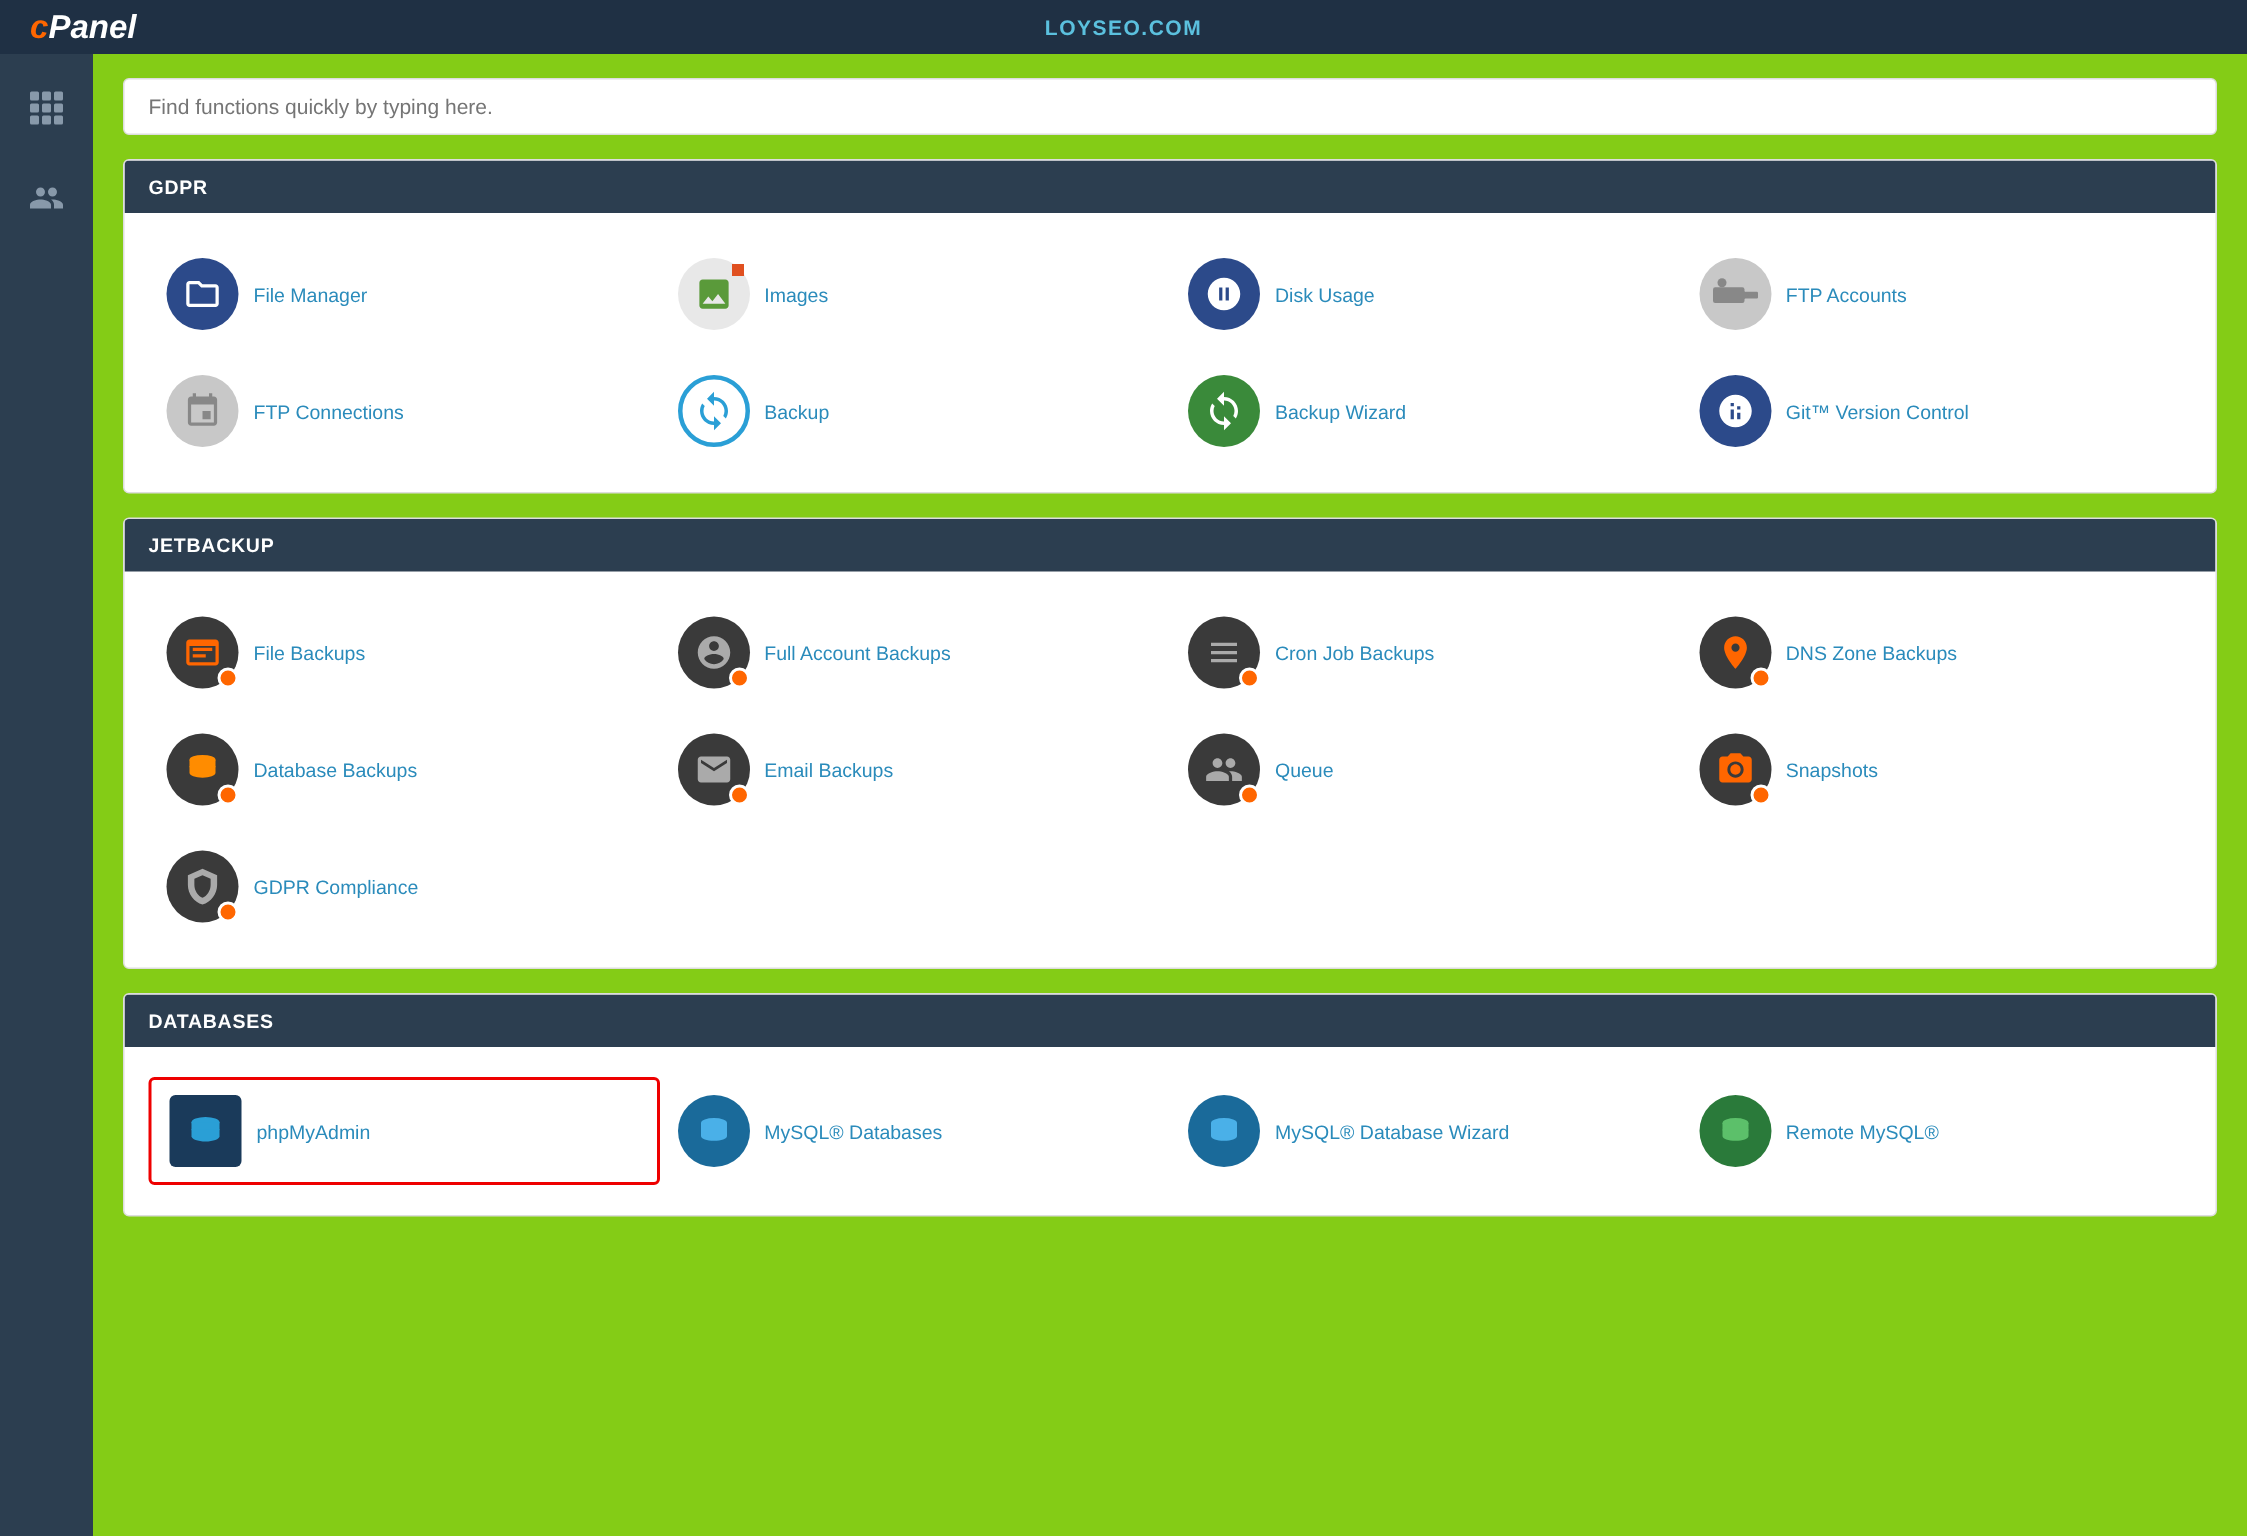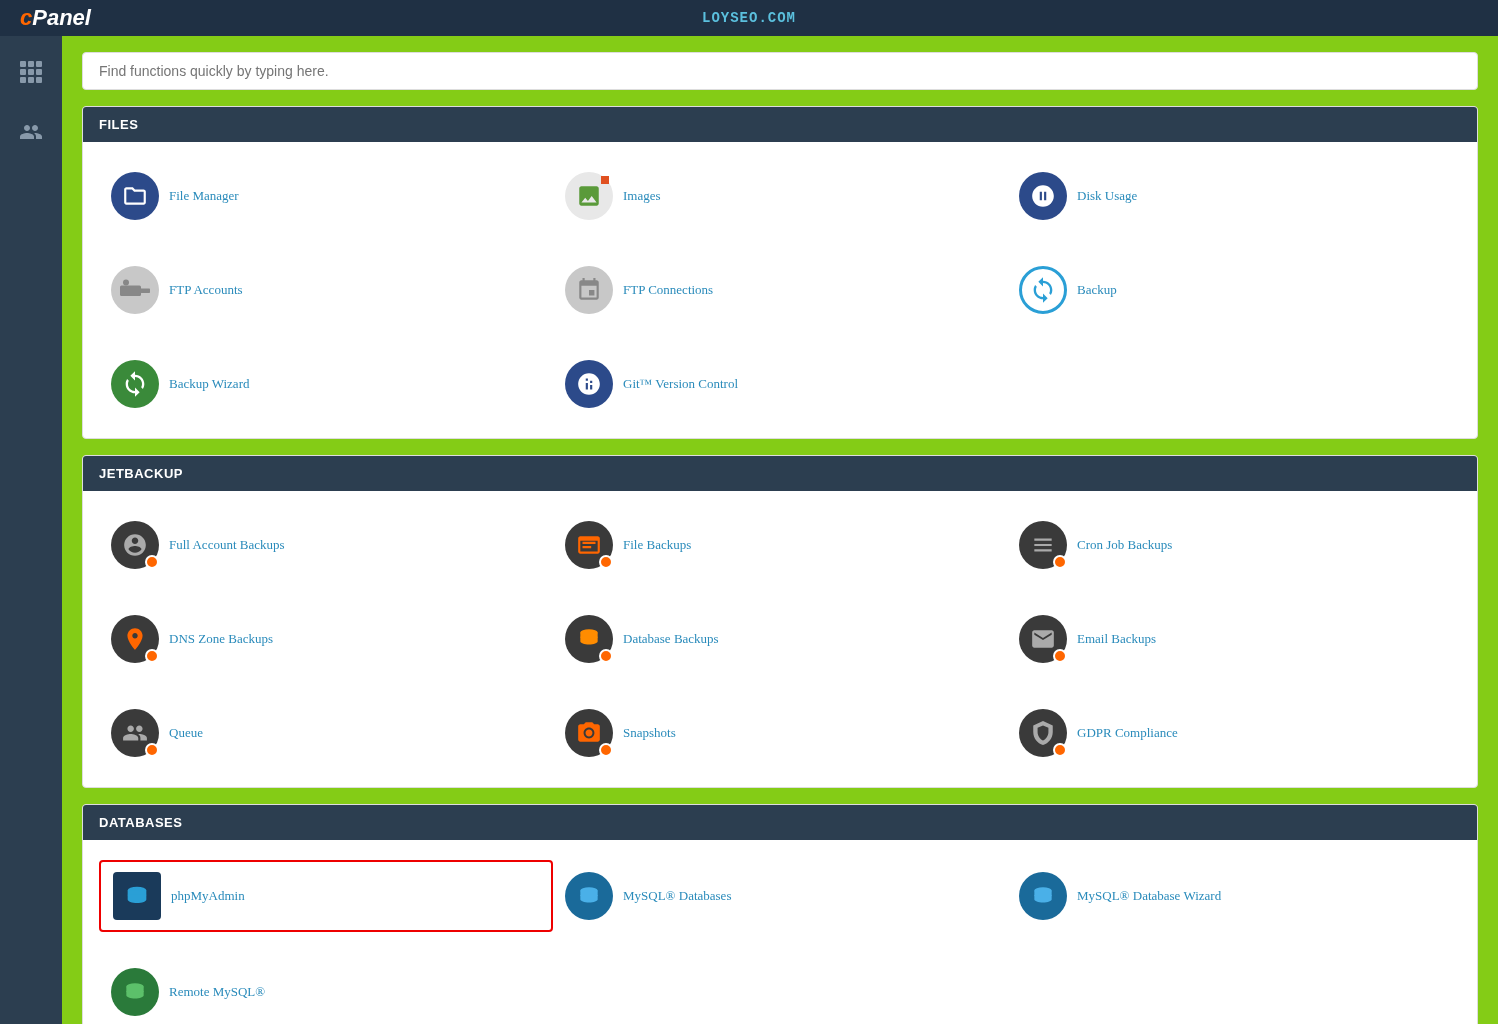--- a/index.html
+++ b/index.html
@@ -22,21 +22,20 @@
     }
     .cpanel-logo span { color: #ff6600; }
     .site-title {
       position: absolute;
       left: 50%;
       transform: translateX(-50%);
       color: #5bc0de;
       font-size: 14px;
       font-weight: bold;
       letter-spacing: 1px;
-      font-family: Liberation Mono, monospace;
     }
 
     
     .main-layout {
       display: flex;
       flex: 1;
     }
 
     
     .sidebar {
@@ -93,23 +92,22 @@
       background: #2c3e50;
       color: white;
       font-size: 13px;
       font-weight: bold;
       padding: 10px 16px;
       letter-spacing: 0.5px;
     }
     .section-body {
       padding: 20px 16px;
       display: grid;
-      grid-template-columns: repeat(3, 1fr);
-      gap: 26px 0;
-      font-family: Liberation Serif, serif;
+      grid-template-columns: repeat(4, 1fr);
+      gap: 10px 0;
     }
 
     
     .menu-item {
       display: flex;
       align-items: center;
       gap: 10px;
       padding: 10px 12px;
       cursor: pointer;
       border-radius: 4px;
@@ -203,21 +201,21 @@
         <path d="M16 11c1.66 0 2.99-1.34 2.99-3S17.66 5 16 5c-1.66 0-3 1.34-3 3s1.34 3 3 3zm-8 0c1.66 0 2.99-1.34 2.99-3S9.66 5 8 5C6.34 5 5 6.34 5 8s1.34 3 3 3zm0 2c-2.33 0-7 1.17-7 3.5V19h14v-2.5c0-2.33-4.67-3.5-7-3.5zm8 0c-.29 0-.62.02-.97.05 1.16.84 1.97 1.97 1.97 3.45V19h6v-2.5c0-2.33-4.67-3.5-7-3.5z"></path>
       </svg>
     </div>
   </div>
 
   <div class="content">
     <input class="search-bar" type="text" placeholder="Find functions quickly by typing here." style="">
 
     
     <div class="section">
-      <div class="section-header">FILES</div>
+      <div class="section-header">GDPR</div>
       <div class="section-body">
 
         <div class="menu-item">
           <div class="icon-circle icon-dark-blue">
             <svg width="26" height="26" viewBox="0 0 24 24" fill="white">
               <path d="M20 6h-8l-2-2H4c-1.1 0-2 .9-2 2v12c0 1.1.9 2 2 2h16c1.1 0 2-.9 2-2V8c0-1.1-.9-2-2-2zm0 12H4V6h5.17l2 2H20v10z"></path>
             </svg>
           </div>
           <span class="menu-item-label">File Manager</span>
         </div>
@@ -293,36 +291,36 @@
       </div>
     </div>
 
     
     <div class="section">
       <div class="section-header">JETBACKUP</div>
       <div class="section-body">
 
         <div class="menu-item">
           <div class="jetbackup-icon">
+            <svg width="26" height="26" viewBox="0 0 24 24" fill="#ff6600">
+              <path d="M20 4H4c-1.1 0-2 .9-2 2v12c0 1.1.9 2 2 2h16c1.1 0 2-.9 2-2V6c0-1.1-.9-2-2-2zm0 14H4V8h16v10zm-2-7H6v-2h12v2zm-4 4H6v-2h8v2z"></path>
+            </svg>
+            <div class="jetbackup-badge"></div>
+          </div>
+          <span class="menu-item-label">File Backups</span>
+        </div>
+
+        <div class="menu-item">
+          <div class="jetbackup-icon">
             <svg width="26" height="26" viewBox="0 0 24 24" fill="#aaa">
               <path d="M12 2C6.48 2 2 6.48 2 12s4.48 10 10 10 10-4.48 10-10S17.52 2 12 2zm0 3c1.66 0 3 1.34 3 3s-1.34 3-3 3-3-1.34-3-3 1.34-3 3-3zm0 14.2c-2.5 0-4.71-1.28-6-3.22.03-1.99 4-3.08 6-3.08 1.99 0 5.97 1.09 6 3.08-1.29 1.94-3.5 3.22-6 3.22z"></path>
             </svg>
             <div class="jetbackup-badge"></div>
           </div>
           <span class="menu-item-label">Full Account Backups</span>
-        </div>
-
-        <div class="menu-item">
-          <div class="jetbackup-icon">
-            <svg width="26" height="26" viewBox="0 0 24 24" fill="#ff6600">
-              <path d="M20 4H4c-1.1 0-2 .9-2 2v12c0 1.1.9 2 2 2h16c1.1 0 2-.9 2-2V6c0-1.1-.9-2-2-2zm0 14H4V8h16v10zm-2-7H6v-2h12v2zm-4 4H6v-2h8v2z"></path>
-            </svg>
-            <div class="jetbackup-badge"></div>
-          </div>
-          <span class="menu-item-label">File Backups</span>
         </div>
 
         <div class="menu-item">
           <div class="jetbackup-icon">
             <svg width="26" height="26" viewBox="0 0 24 24" fill="#aaa">
               <path d="M4 6h16v2H4zm0 5h16v2H4zm0 5h16v2H4z"></path>
             </svg>
             <div class="jetbackup-badge"></div>
           </div>
           <span class="menu-item-label">Cron Job Backups</span>

